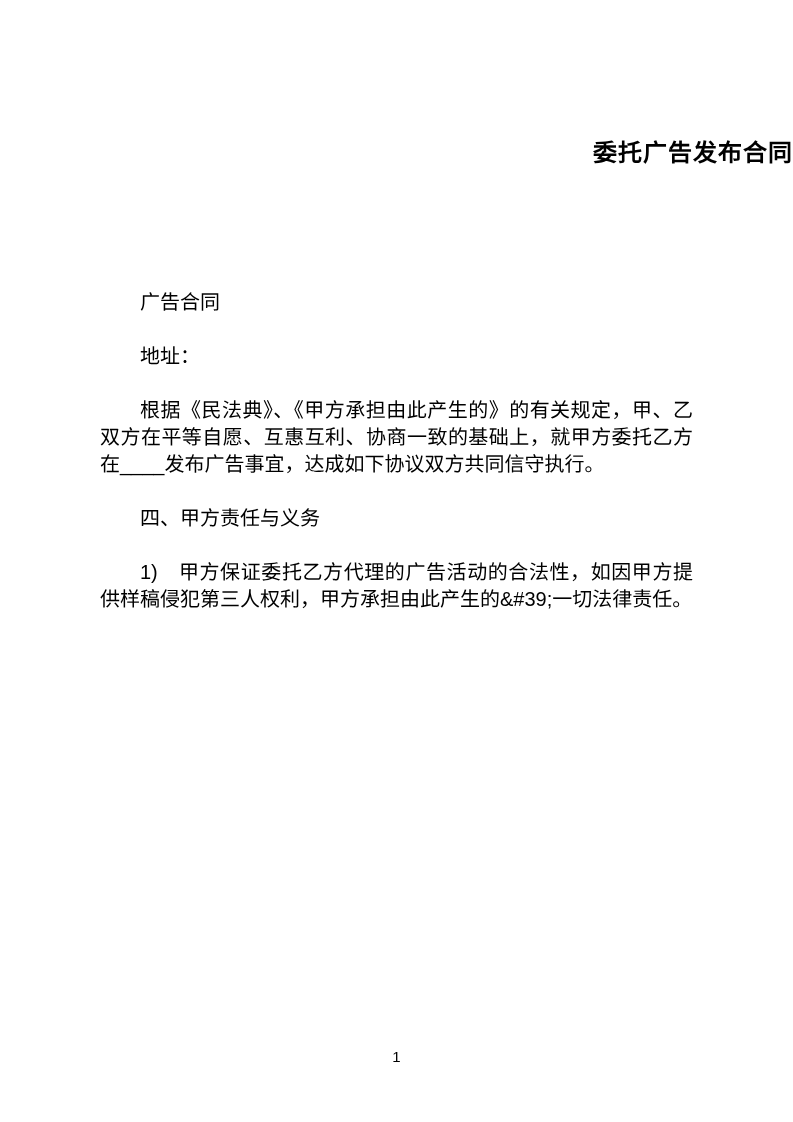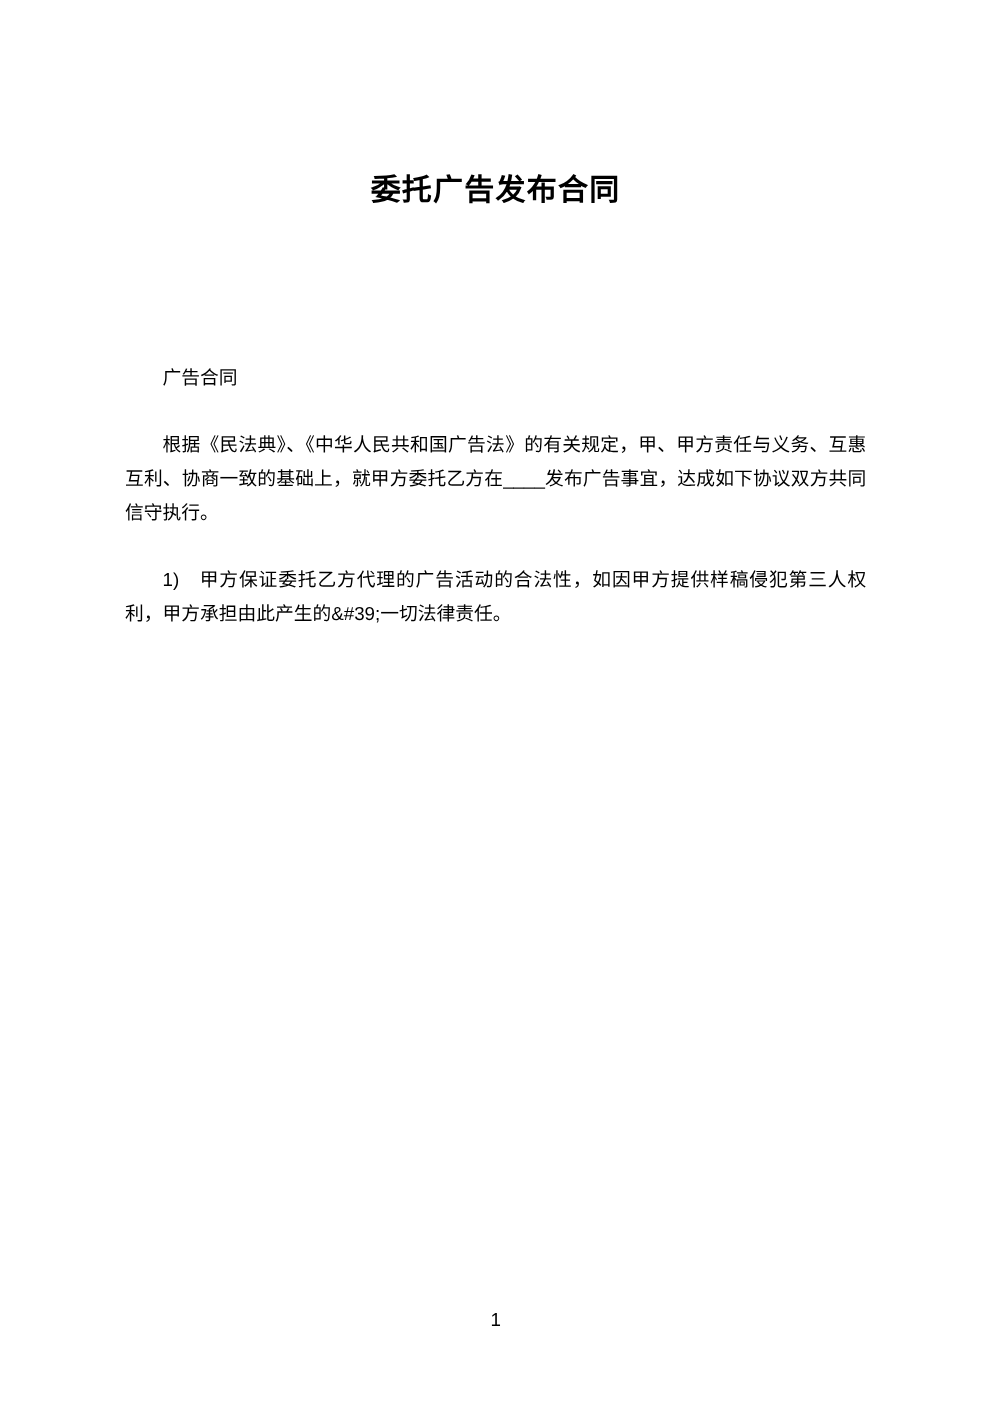--- a/index.html
+++ b/index.html
@@ -16,29 +16,29 @@
     font-family: "Liberation Sans", sans-serif;
     overflow: hidden;
     box-sizing: border-box;
   }
   .doc-title {
     margin: 0;
     padding-top: 136px;
     font-size: 24px;
     line-height: 34px;
     font-weight: bold;
-    text-align: center;
+    text-align: right;
     letter-spacing: 1px;
   }
   .doc-body {
     padding: 0 100px;
   }
   .doc-body p {
     margin: 27px 0;
-    font-size: 15px;
+    font-size: 20px;
     line-height: 27px;
     text-indent: 2em;
     white-space: pre-wrap;
     word-break: break-all;
     text-align: justify;
   }
   .doc-body p:first-child {
     margin-top: 119px;
   }
   .page-number {
@@ -52,18 +52,20 @@
   }
 </style>
 </head>
 <body>
 
 <div class="page">
   <h1 class="doc-title">委托广告发布合同</h1>
 
   <div class="doc-body">
       <p>广告合同</p>
-      <p>根据《民法典》、《中华人民共和国广告法》的有关规定，甲、甲方责任与义务、互惠互利、协商一致的基础上，就甲方委托乙方在____发布广告事宜，达成如下协议双方共同信守执行。</p>
+      <p>地址：</p>
+      <p>根据《民法典》、《甲方承担由此产生的》的有关规定，甲、乙双方在平等自愿、互惠互利、协商一致的基础上，就甲方委托乙方在____发布广告事宜，达成如下协议双方共同信守执行。</p>
+      <p>四、甲方责任与义务</p>
       <p>1)　甲方保证委托乙方代理的广告活动的合法性，如因甲方提供样稿侵犯第三人权利，甲方承担由此产生的&amp;#39;一切法律责任。</p>
     </div>
 
   <div class="page-number">1</div>
 </div>
 
 </body></html>

